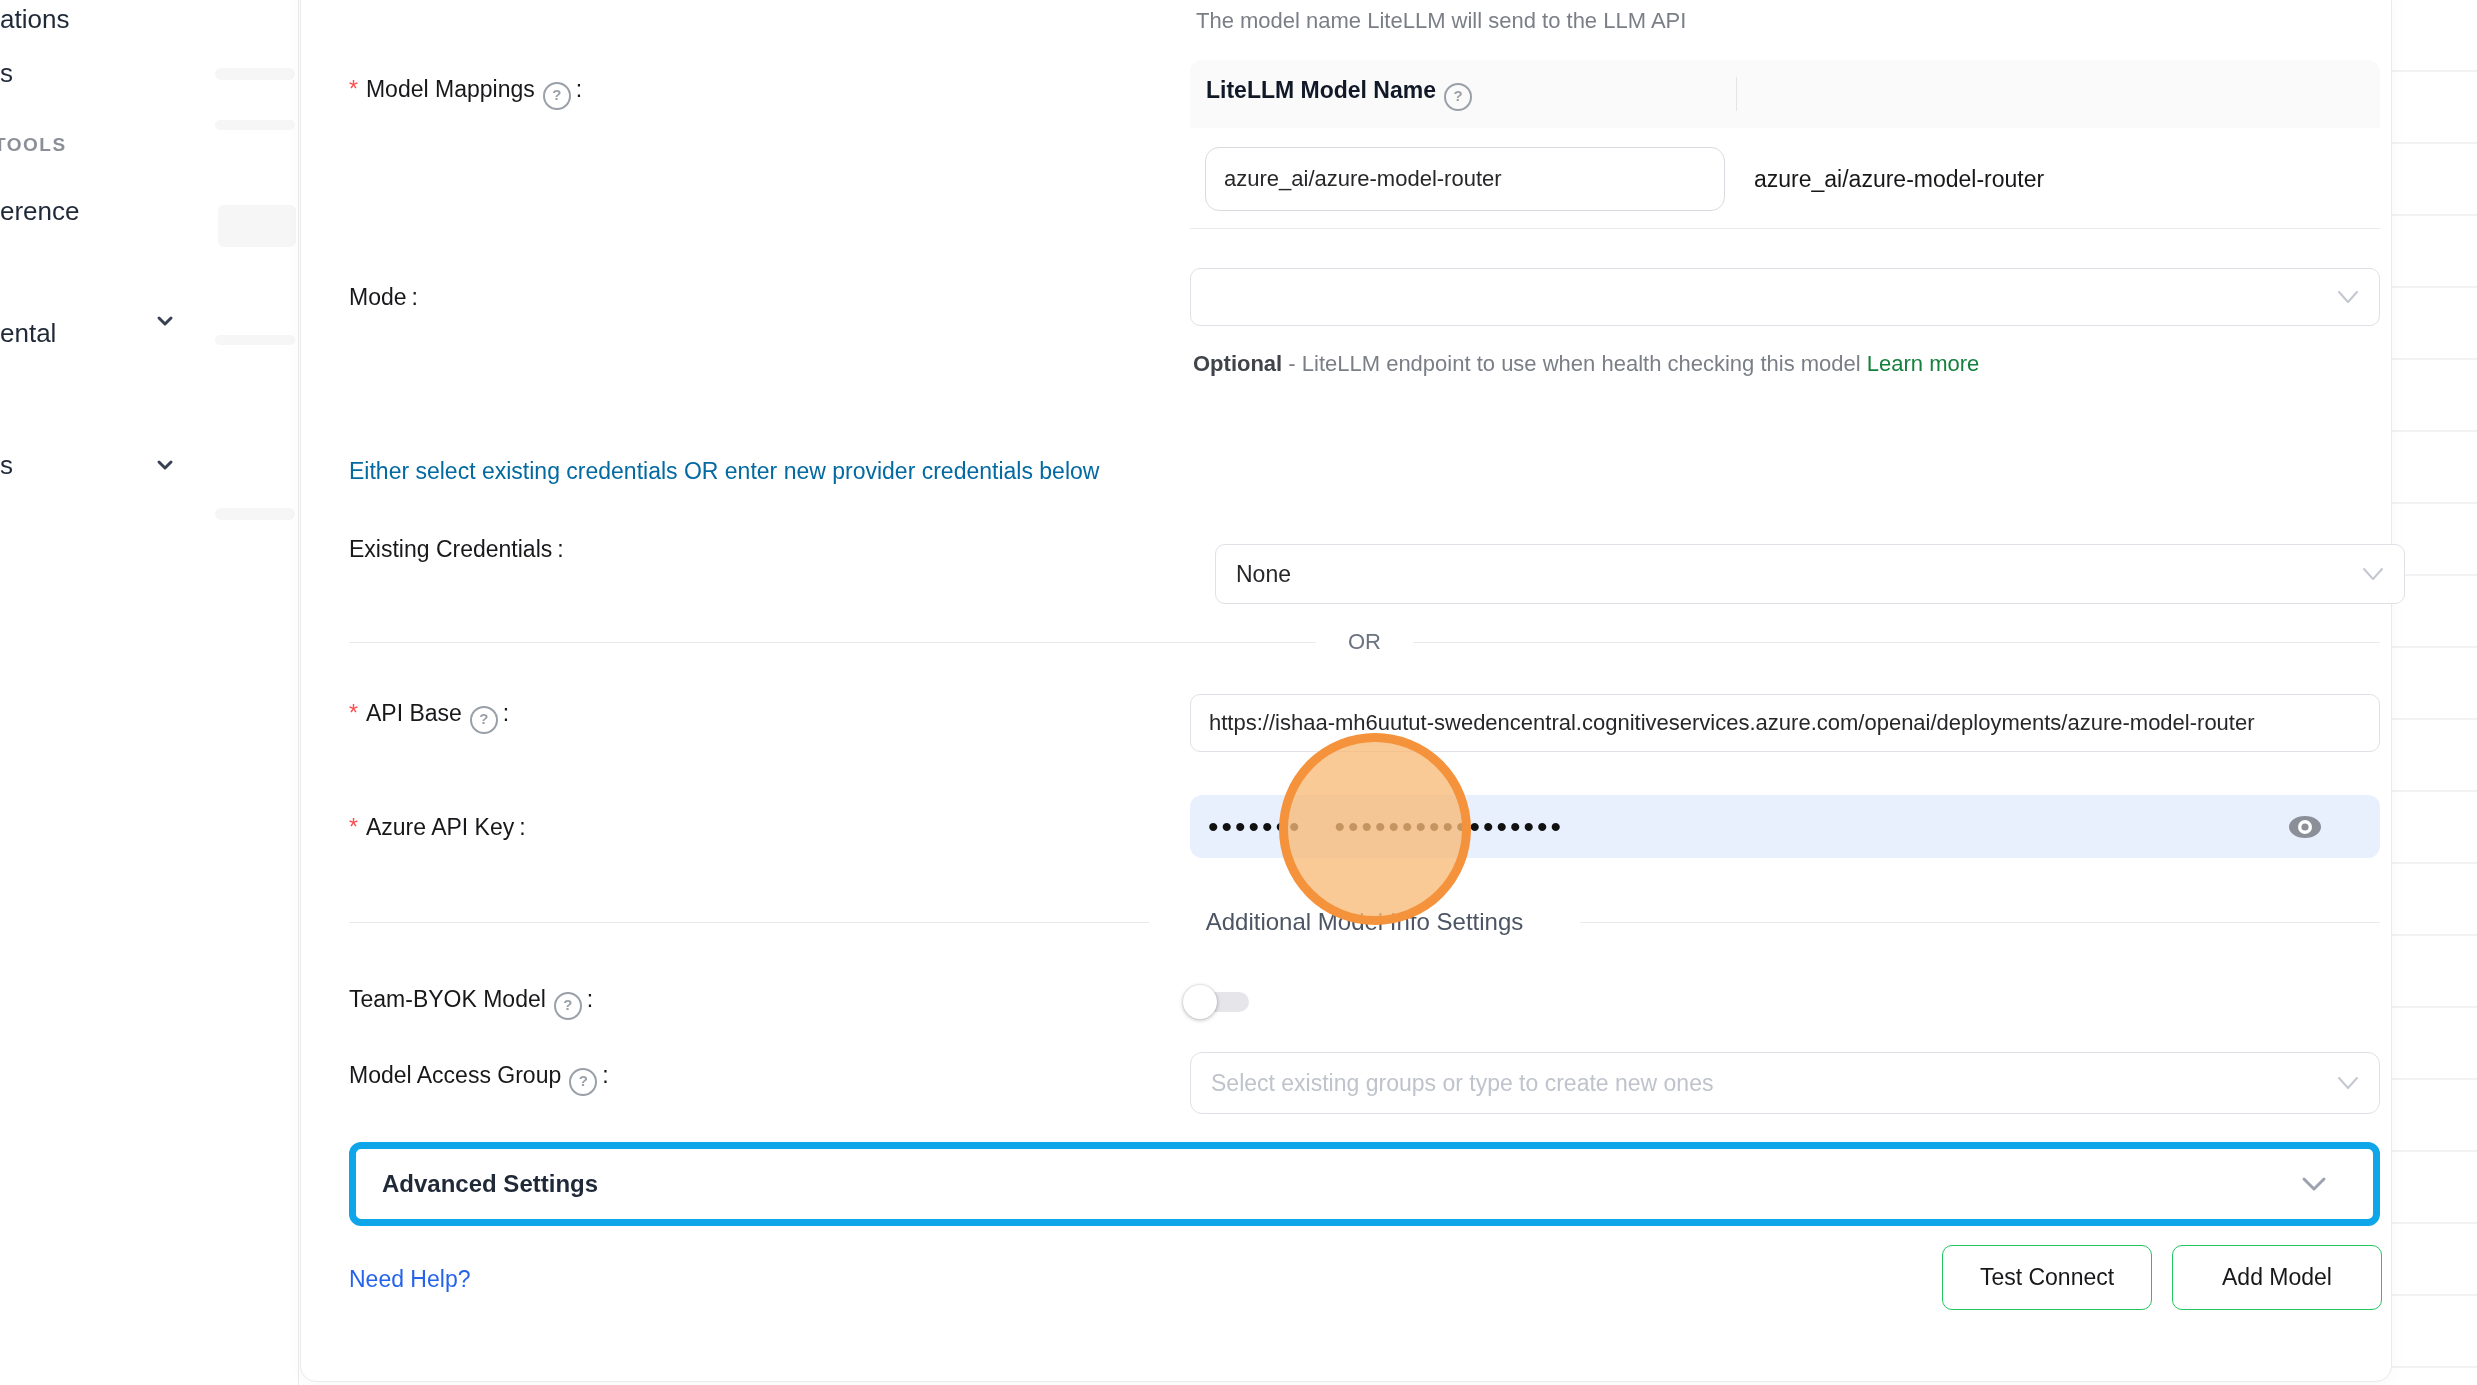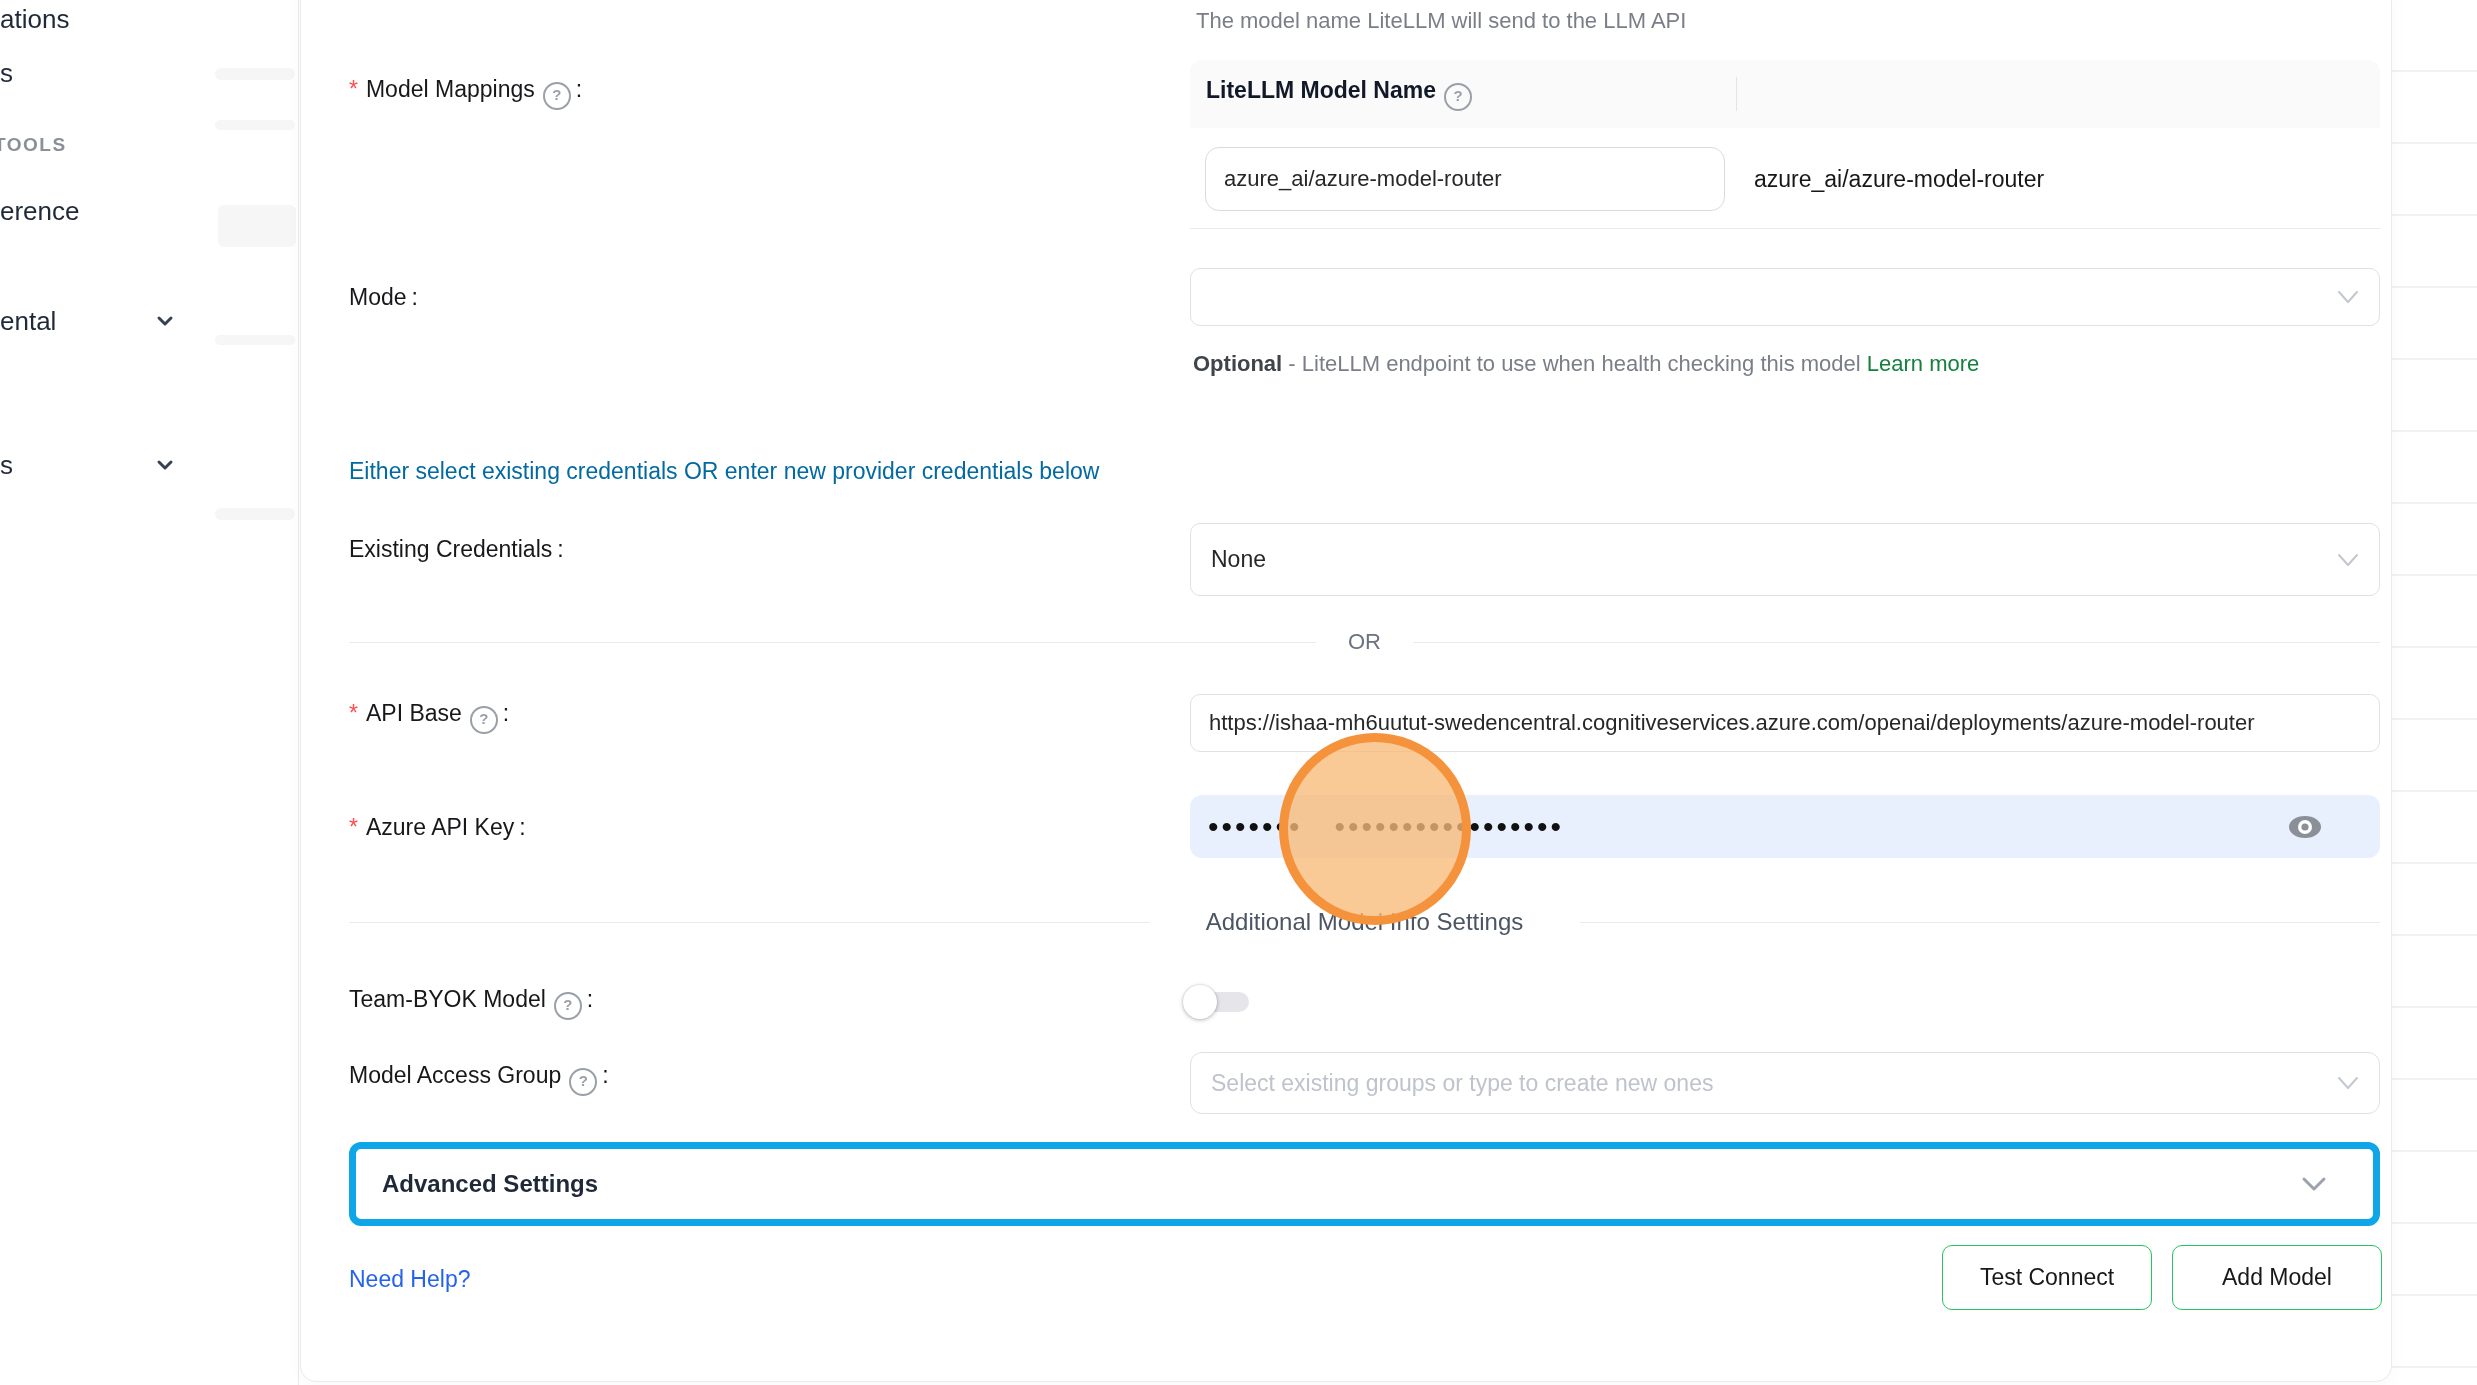--- a/index.html
+++ b/index.html
@@ -91,21 +91,21 @@
     <div class="ghost-bar" style="left:215px;top:68px;width:80px;height:12px;"></div>
     <div class="ghost-bar" style="left:215px;top:120px;width:80px;height:10px;"></div>
     <div class="ghost-bar" style="left:218px;top:205px;width:78px;height:42px;"></div>
     <div class="ghost-bar" style="left:215px;top:335px;width:80px;height:10px;"></div>
     <div class="ghost-bar" style="left:215px;top:508px;width:80px;height:12px;"></div>
 
     <div class="side-item" style="top:4px;">ations</div>
     <div class="side-item" style="top:58px;">s</div>
     <div class="side-section" style="top:134px;">TOOLS</div>
     <div class="side-item" style="top:196px;">erence</div>
-    <div class="side-item" style="top:306px;text-align:center;">ental</div>
+    <div class="side-item" style="top:318px;text-align:center;">ental</div>
     <svg class="side-chev" style="top:308px;" viewBox="0 0 26 26">
       <polyline points="7,10 13,16 19,10" fill="none" stroke="#374151" stroke-width="3" stroke-linecap="round" stroke-linejoin="round"></polyline>
     </svg>
     <div class="side-item" style="top:450px;">s</div>
     <svg class="side-chev" style="top:452px;" viewBox="0 0 26 26">
       <polyline points="7,10 13,16 19,10" fill="none" stroke="#374151" stroke-width="3" stroke-linecap="round" stroke-linejoin="round"></polyline>
     </svg>
     <div class="side-border"></div>
   </div>
 
@@ -144,21 +144,21 @@
   </div>
   <div class="hint" style="left:1193px;top:344px;width:980px;line-height:40px;">
     <b style="color:#3f434a;">Optional</b><span> - LiteLLM endpoint to use when health checking this model </span><a class="link">Learn more</a>
   </div>
 
   <div class="hint" style="left:349px;top:458px;font-size:23px;color:#0369a1;">Either select existing credentials OR enter new provider credentials below</div>
 
   <div class="lbl" style="top:536px;">
     <span>Existing Credentials</span><span class="colon">:</span>
   </div>
-  <div class="ctl" style="top:523px;height:73px;">
+  <div class="ctl" style="top:544px;height:60px;margin-left:25px;">
     <span class="val">None</span>
     <svg class="chev-thin" width="22" height="14" viewBox="0 0 22 14">
       <polyline points="2,2 11,12 20,2" fill="none" stroke="#c3c7cf" stroke-width="2" stroke-linecap="round" stroke-linejoin="round"></polyline>
     </svg>
   </div>
 
   <div class="divider" style="top:628px;height:28px;">
     <div class="line"></div>
     <div class="dtxt" style="font-size:22px;color:#6b7280;">OR</div>
     <div class="line"></div>

